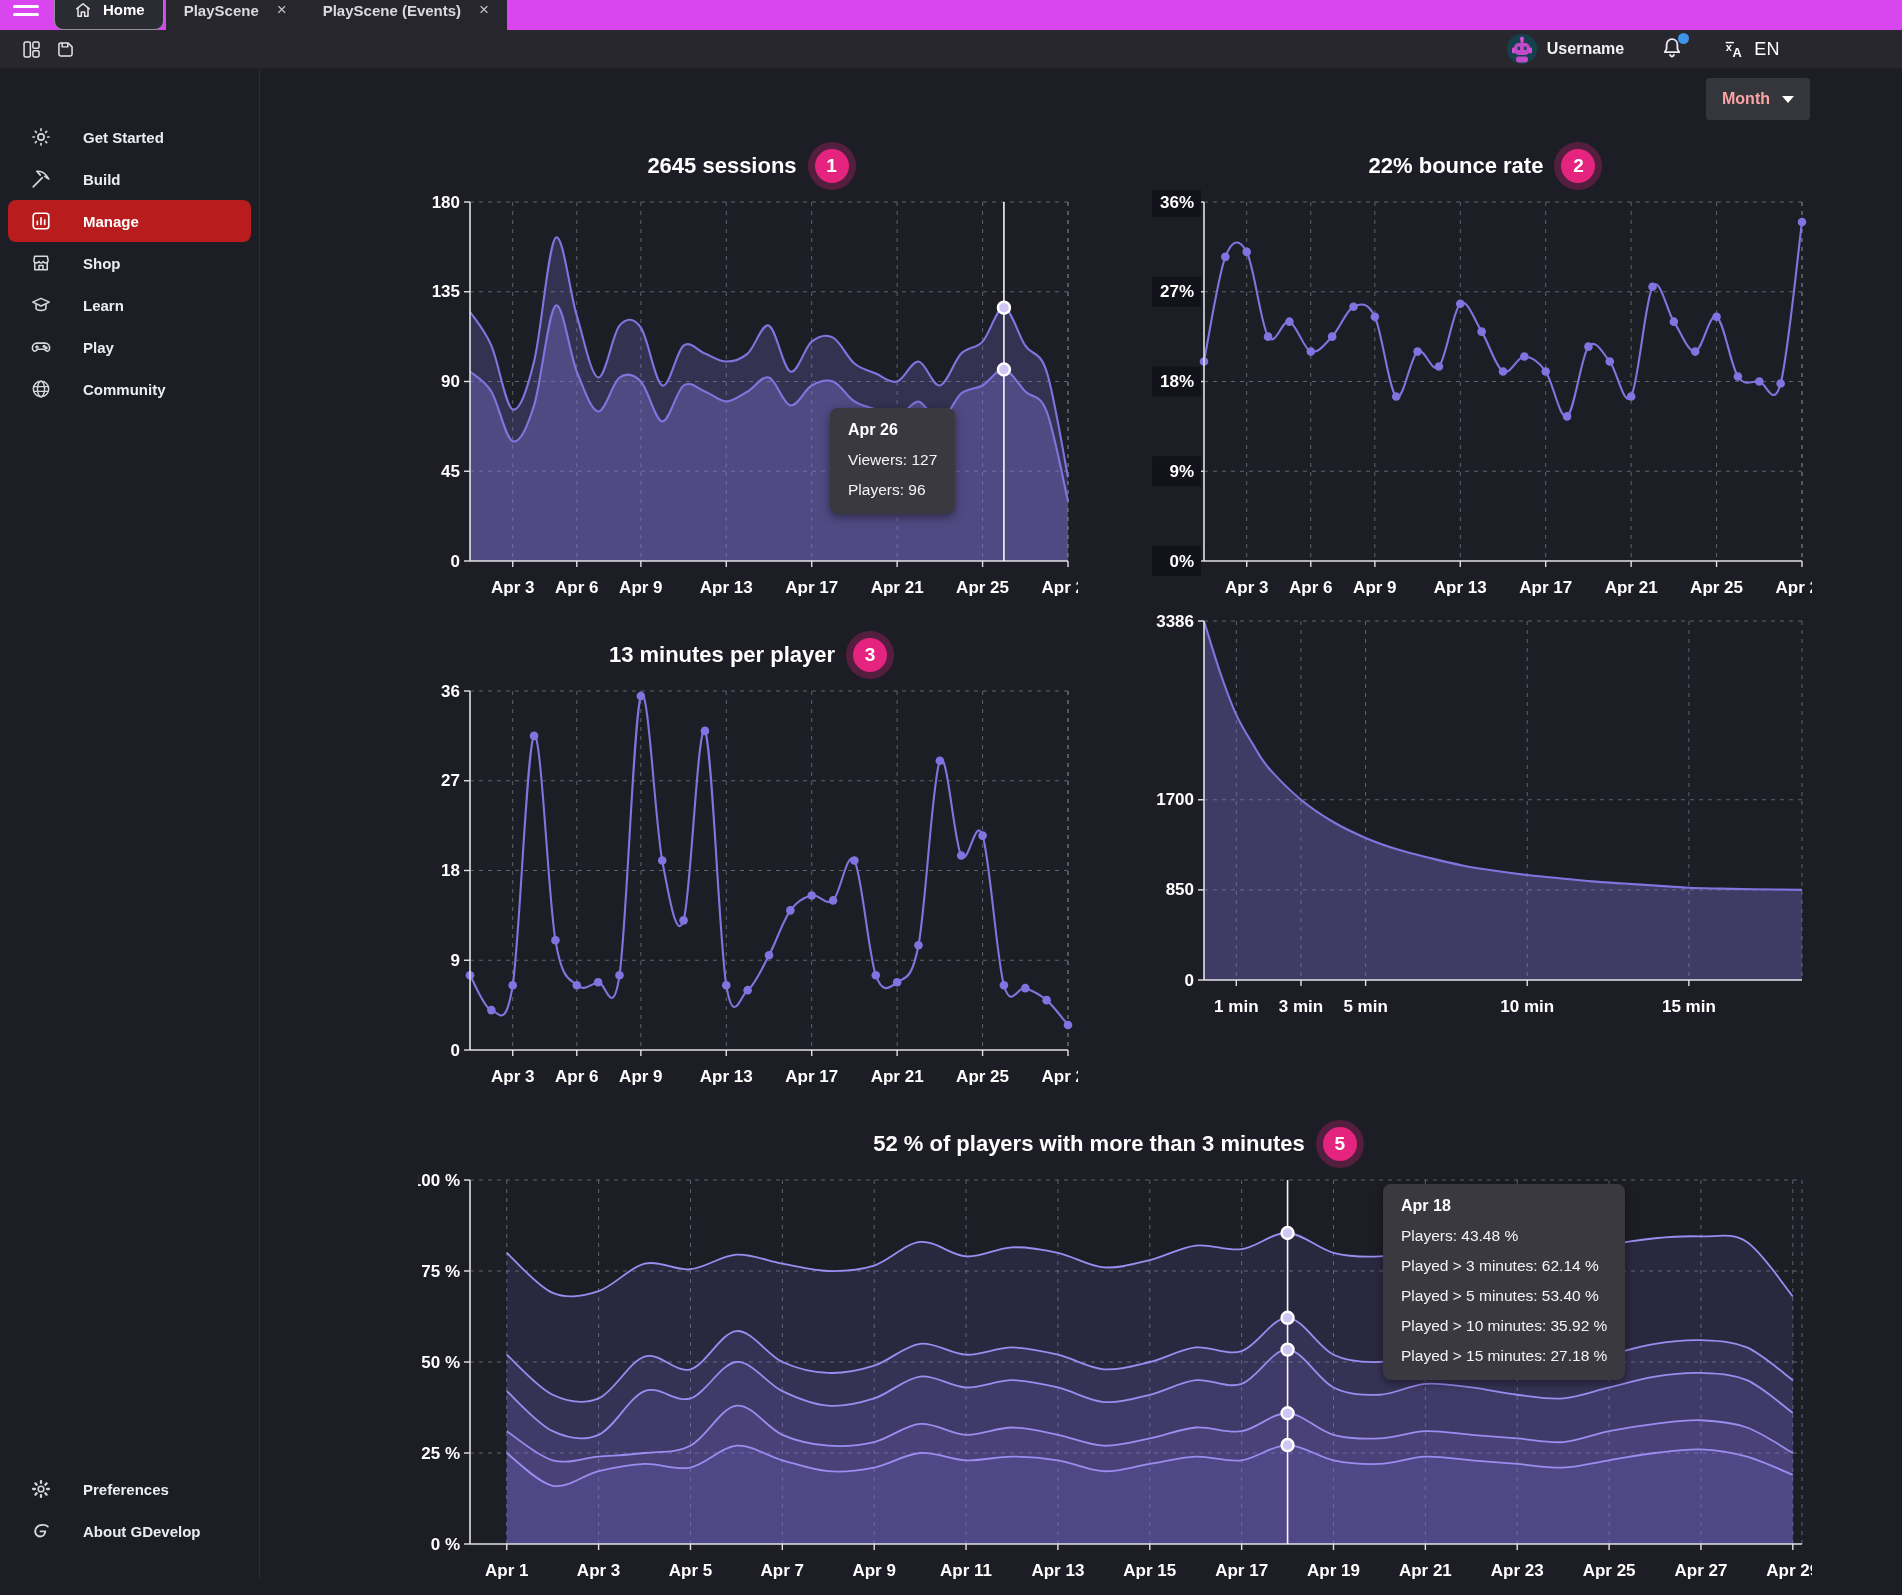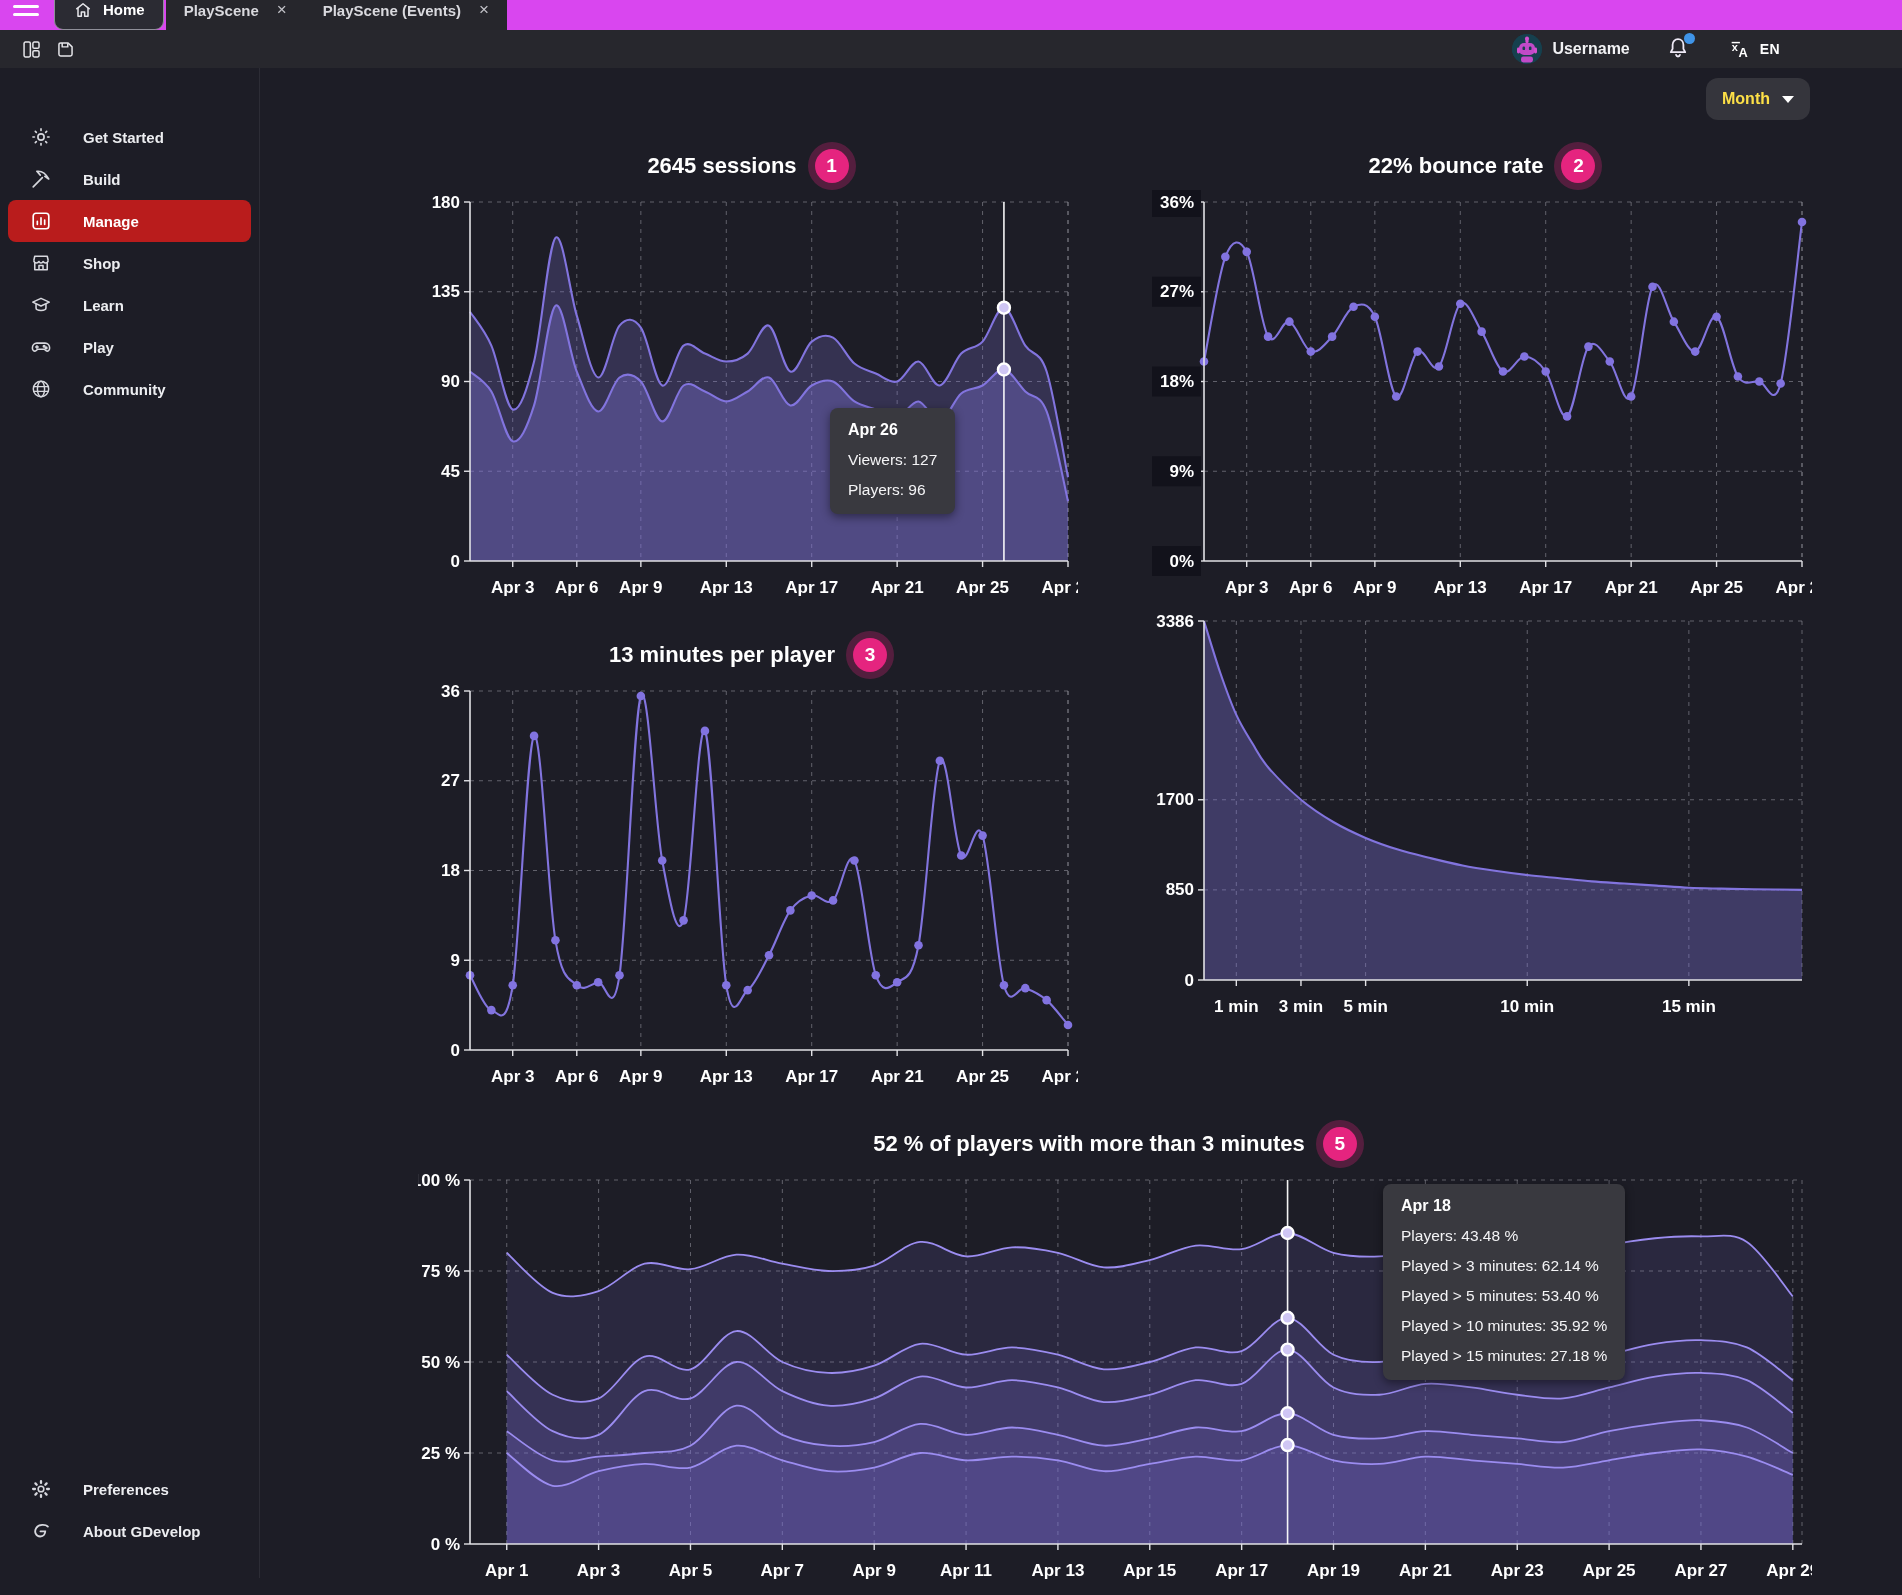--- a/index.html
+++ b/index.html
@@ -29,39 +29,39 @@
   .toolbar-right { margin-left:auto; display:flex; align-items:center; gap:36px; padding-right:108px; }
   .user-chip { display:flex; align-items:center; gap:10px; cursor:pointer; }
   .avatar { width:30px; height:30px; border-radius:50%; background:#16404e; overflow:hidden; }
   .username { font-size:16px; font-weight:700; color:#f2f2f5; }
   .bell-wrap { position:relative; cursor:pointer; width:26px; height:26px; color:#efeaf7; }
   .bell-wrap svg { width:24px; height:24px; }
   .bell-dot { position:absolute; top:-3px; right:-3px; width:11px; height:11px; border-radius:50%;
               background:#3f94e8; }
   .lang { display:flex; align-items:center; gap:10px; cursor:pointer; }
   .lang svg { width:22px; height:22px; }
-  .lang-code { font-size:14px; font-weight:700; letter-spacing:.4px; }
+  .lang-code { font-size:18px; font-weight:400; letter-spacing:.4px; }
 
   
   .shell { display:flex; height:1510px; }
   .sidebar { width:260px; border-right:1px solid #2c2c35; display:flex; flex-direction:column;
              padding:48px 0 26px 0; }
   .side-item { display:flex; align-items:center; gap:31px; height:42px; padding:0 10px 0 22px;
                margin:0 8px; border-radius:8px; cursor:pointer; color:#ecedf0;
                font-size:15px; font-weight:700; }
   .side-item .side-icon { width:22px; height:22px; color:#d7d8de; flex:0 0 22px; }
   .side-item .side-icon svg { width:100%; height:100%; }
   .side-item.active { background:#b91c1c; color:#fff; }
   .side-item.active .side-icon { color:#fff; }
   .side-footer { margin-top:auto; }
 
   .content { flex:1; position:relative; }
   .month-row { height:52px; display:flex; justify-content:flex-end; padding:10px 92px 0 0; }
-  .month-btn { background:#35353c; border:none; color:#fde047; font-size:16px; font-weight:700;
-               padding:9px 16px; border-radius:12px; display:flex; align-items:center; gap:12px;
+  .month-btn { background:#35353c; border:none; color:#fca5a5; font-size:16px; font-weight:700;
+               padding:9px 16px; border-radius:3px; display:flex; align-items:center; gap:12px;
                cursor:pointer; font-family:inherit; }
   .caret-down { width:0; height:0; border-left:6px solid transparent; border-right:6px solid transparent;
                 border-top:7px solid #fff; display:inline-block; }
 
   
   .charts { display:grid; grid-template-columns:660px 660px; column-gap:74px; padding-left:158px; }
   .chart { position:relative; }
   .chart.wide { grid-column:1 / -1; }
   .chart-title-row { display:flex; align-items:center; justify-content:center; gap:18px;
                      margin:28px 0 6px 0; height:36px; }

